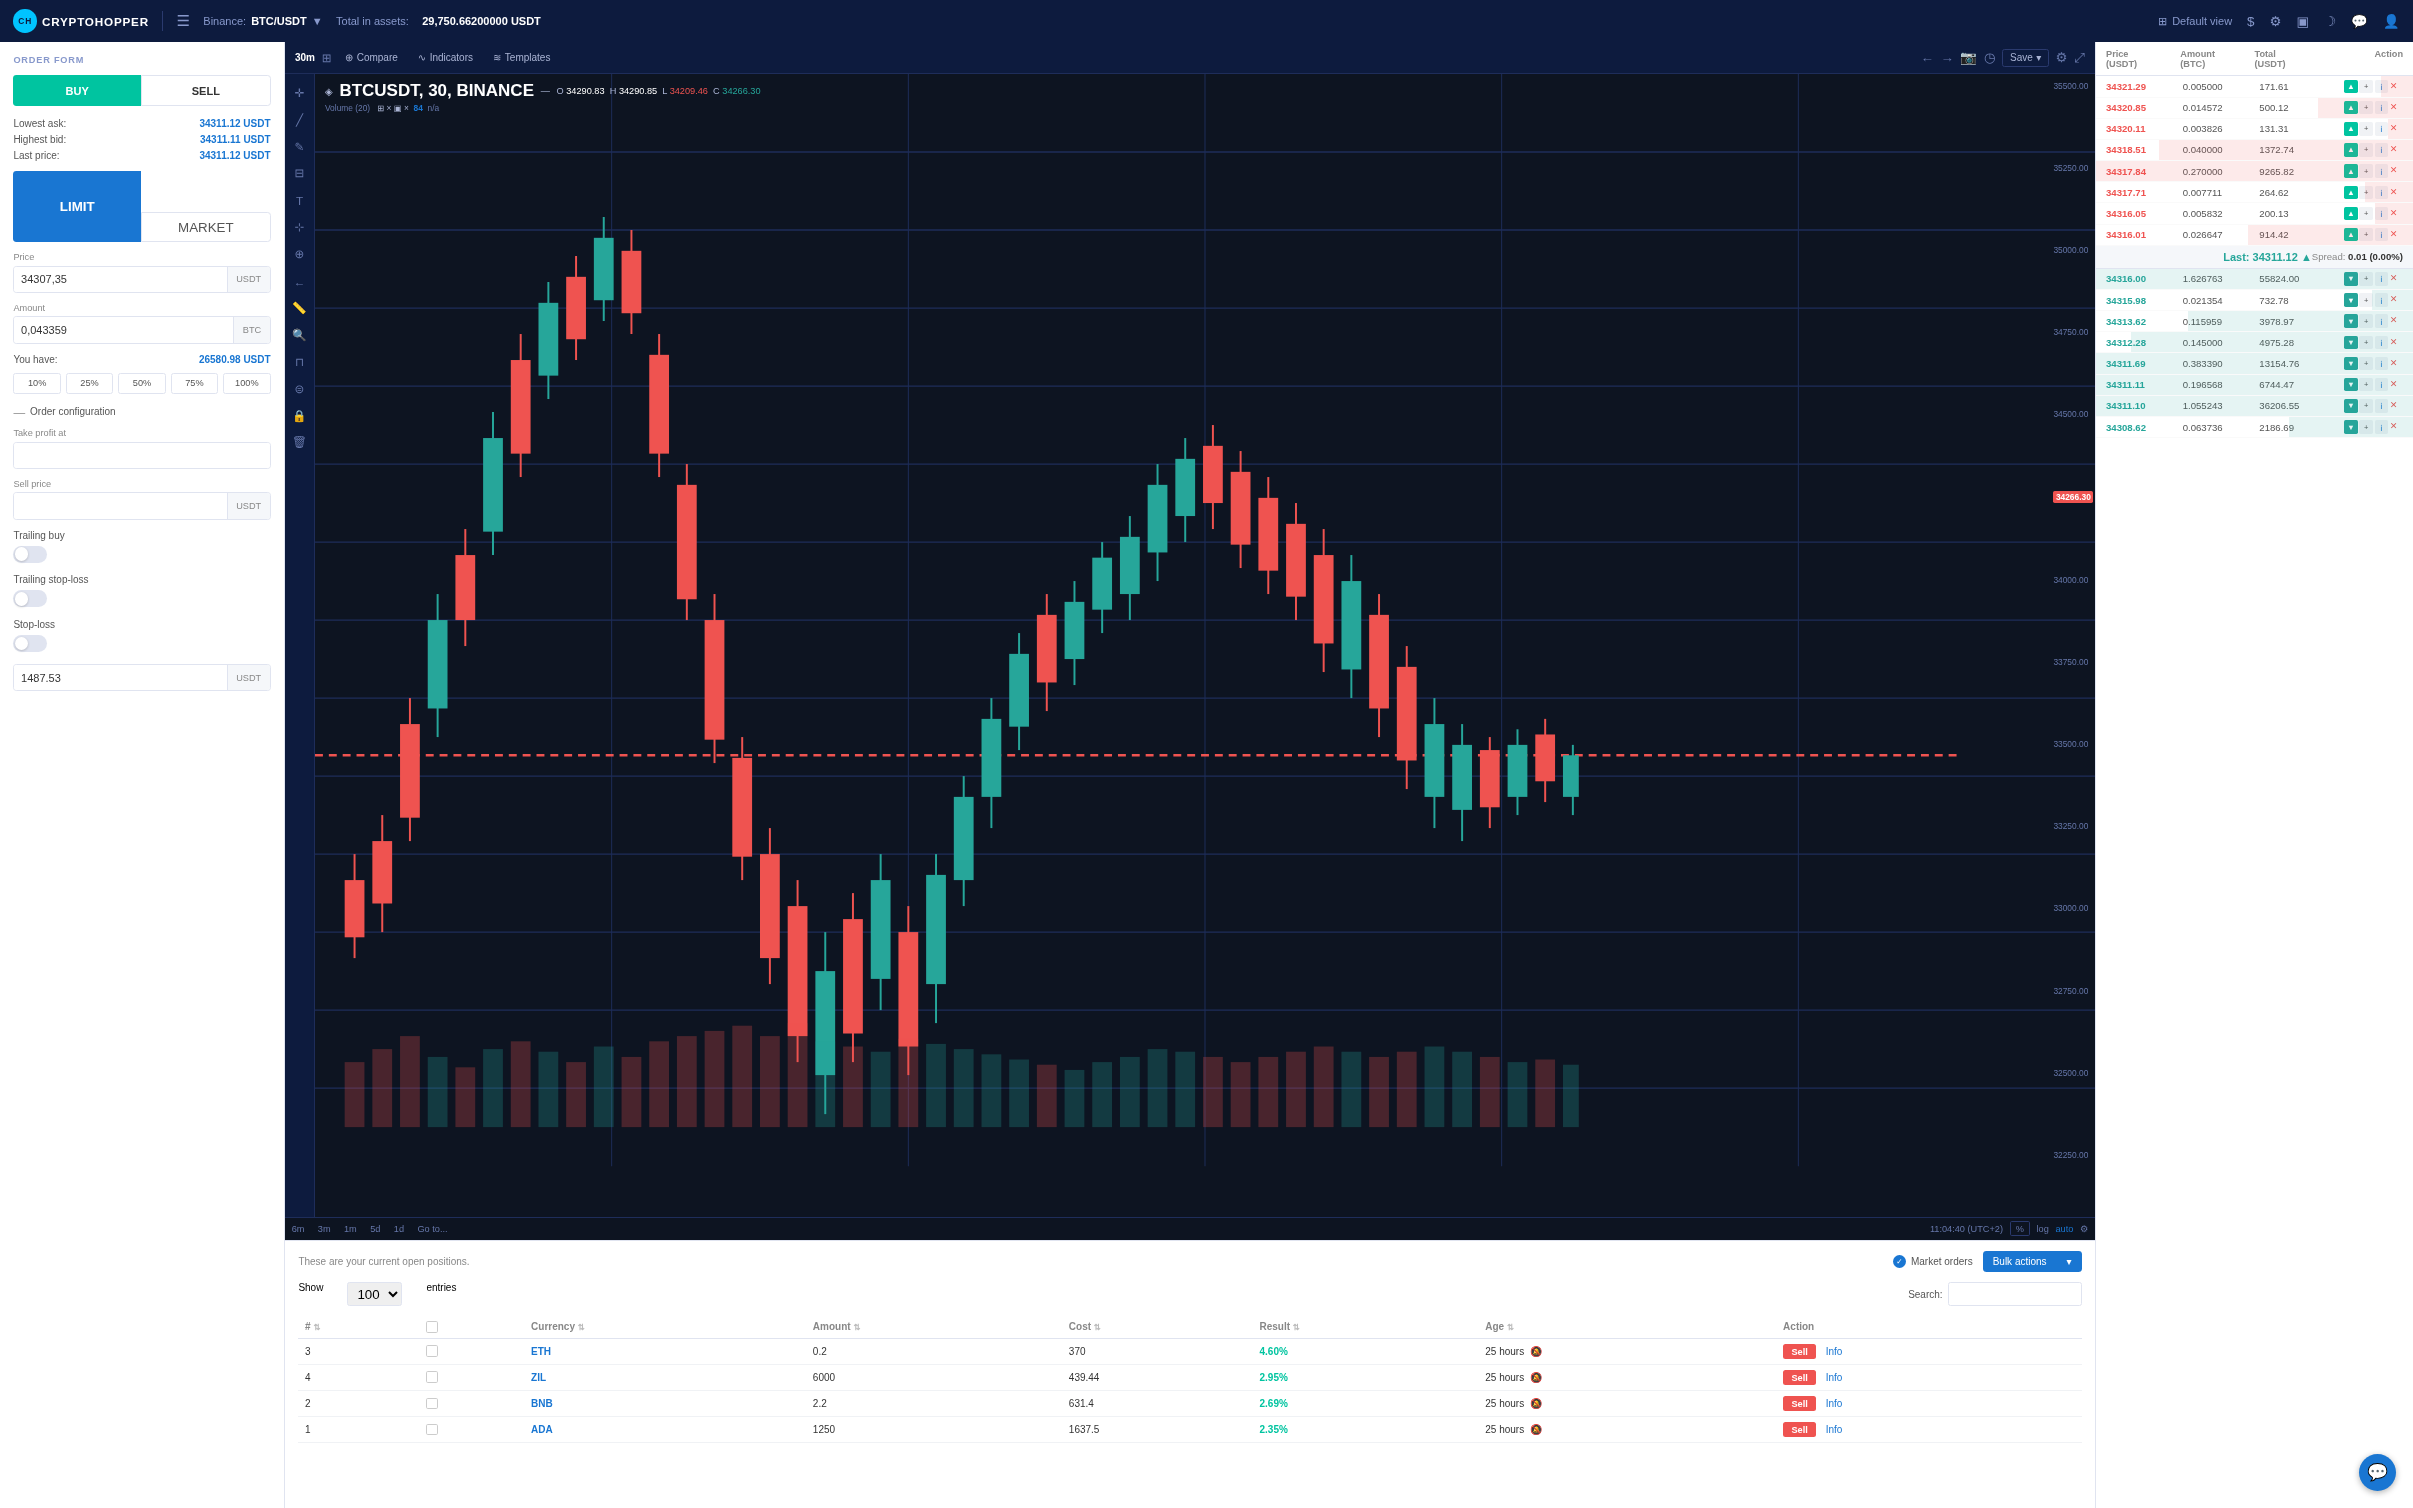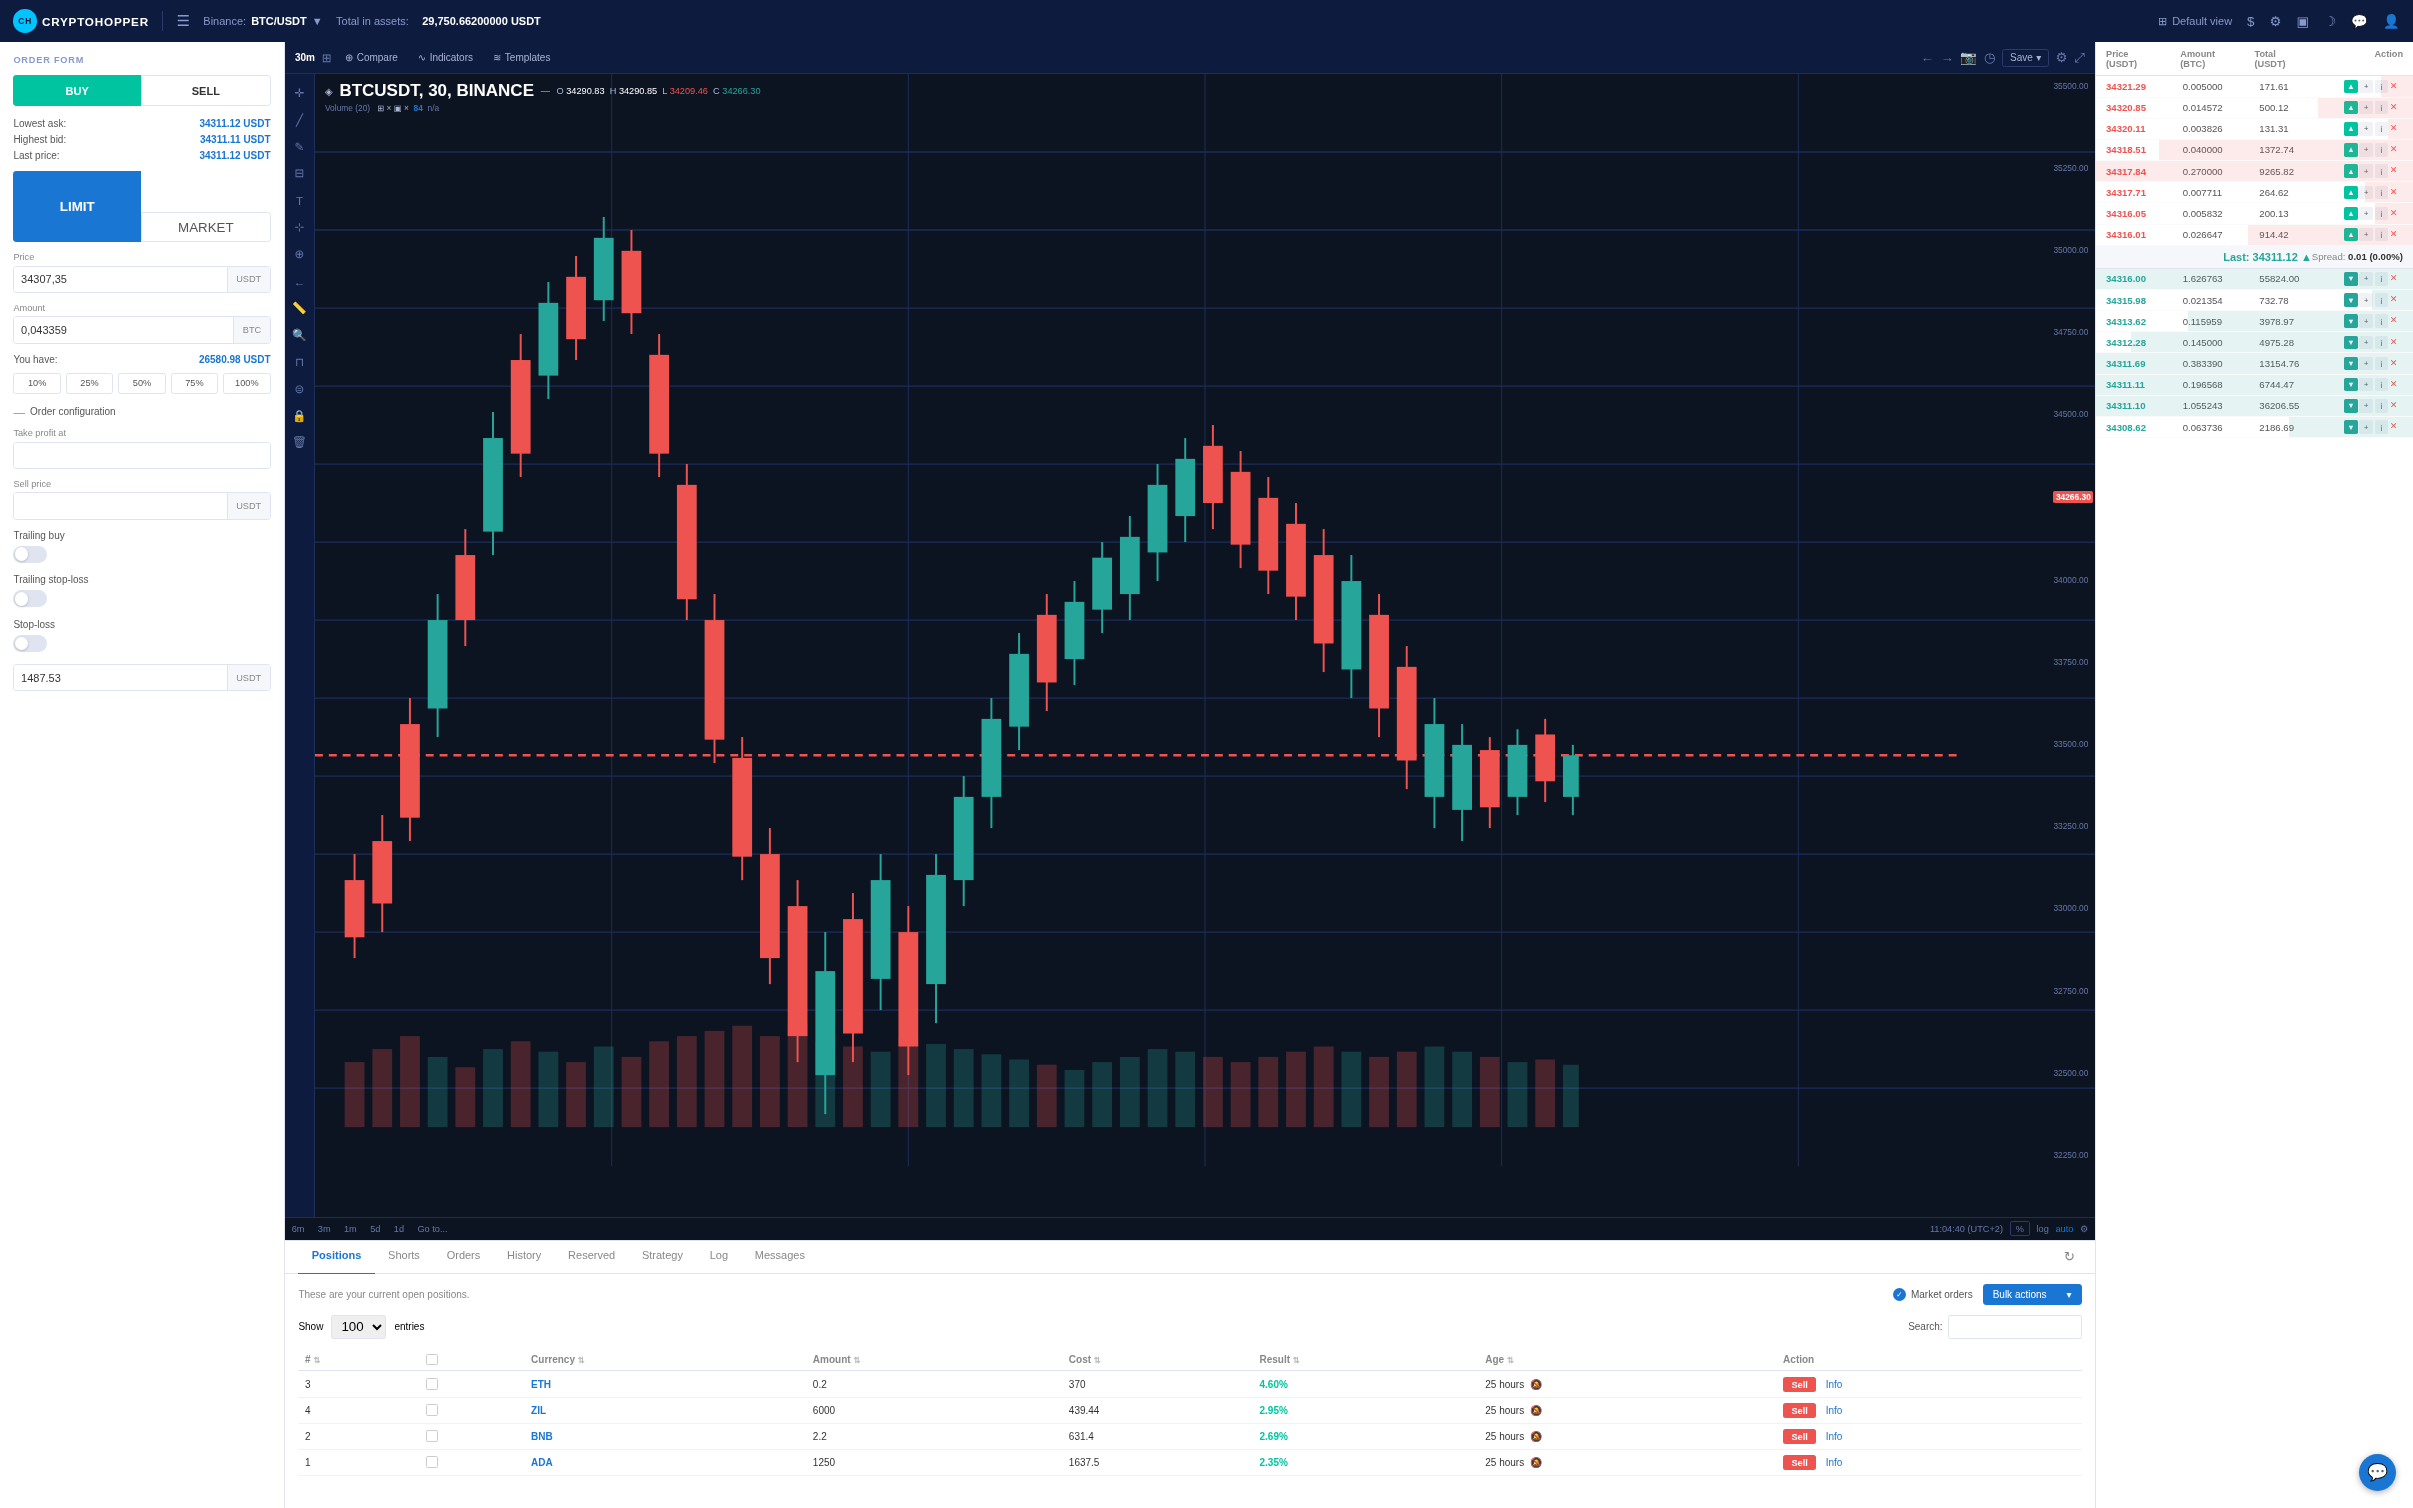--- a/index.html
+++ b/index.html
@@ -651,47 +651,36 @@
       <div class="time-info">
         <span>11:04:40 (UTC+2)</span>
         <span style="cursor:pointer;padding:1.7px 5px;border:0.8px solid #2a3a6e;border-radius:1.7px">%</span>
         <span style="cursor:pointer">log</span>
         <span style="cursor:pointer;color:#1976d2">auto</span>
         <span style="cursor:pointer">⚙</span>
       </div>
     </div>
 
     <div class="bottom-section">
-      <div class="bottom-tabs">
-        <div class="bottom-tab active">Positions</div>
-        <div class="bottom-tab">Shorts</div>
-        <div class="bottom-tab">Orders</div>
-        <div class="bottom-tab">History</div>
-        <div class="bottom-tab">Reserved</div>
-        <div class="bottom-tab">Strategy</div>
-        <div class="bottom-tab">Log</div>
-        <div class="bottom-tab">Messages</div>
-        <span style="margin-left:auto;cursor:pointer;color:#888;font-size:13.4px;padding:8.4px 6.7px">↻</span>
-      </div>
       <div class="bottom-content">
         <div class="positions-header">
           <span class="positions-info">These are your current open positions.</span>
           <div style="display:flex;align-items:center;gap:10px">
             <div class="market-orders-check">
               <div class="check-circle">✓</div>
               <span>Market orders</span>
             </div>
             <div class="bulk-actions">
               <span>Bulk actions</span>
               <span>▾</span>
             </div>
           </div>
         </div>
         <div class="show-entries-row">
-          <div style="display:flex;align-items:center;gap:8px">
+          <div style="display:flex;gap:24px">
             <span>Show</span>
             <select class="entries-select">
               <option>100</option>
               <option>25</option>
               <option>50</option>
             </select>
             <span>entries</span>
           </div>
           <div class="search-box">
             <span>Search:</span>

